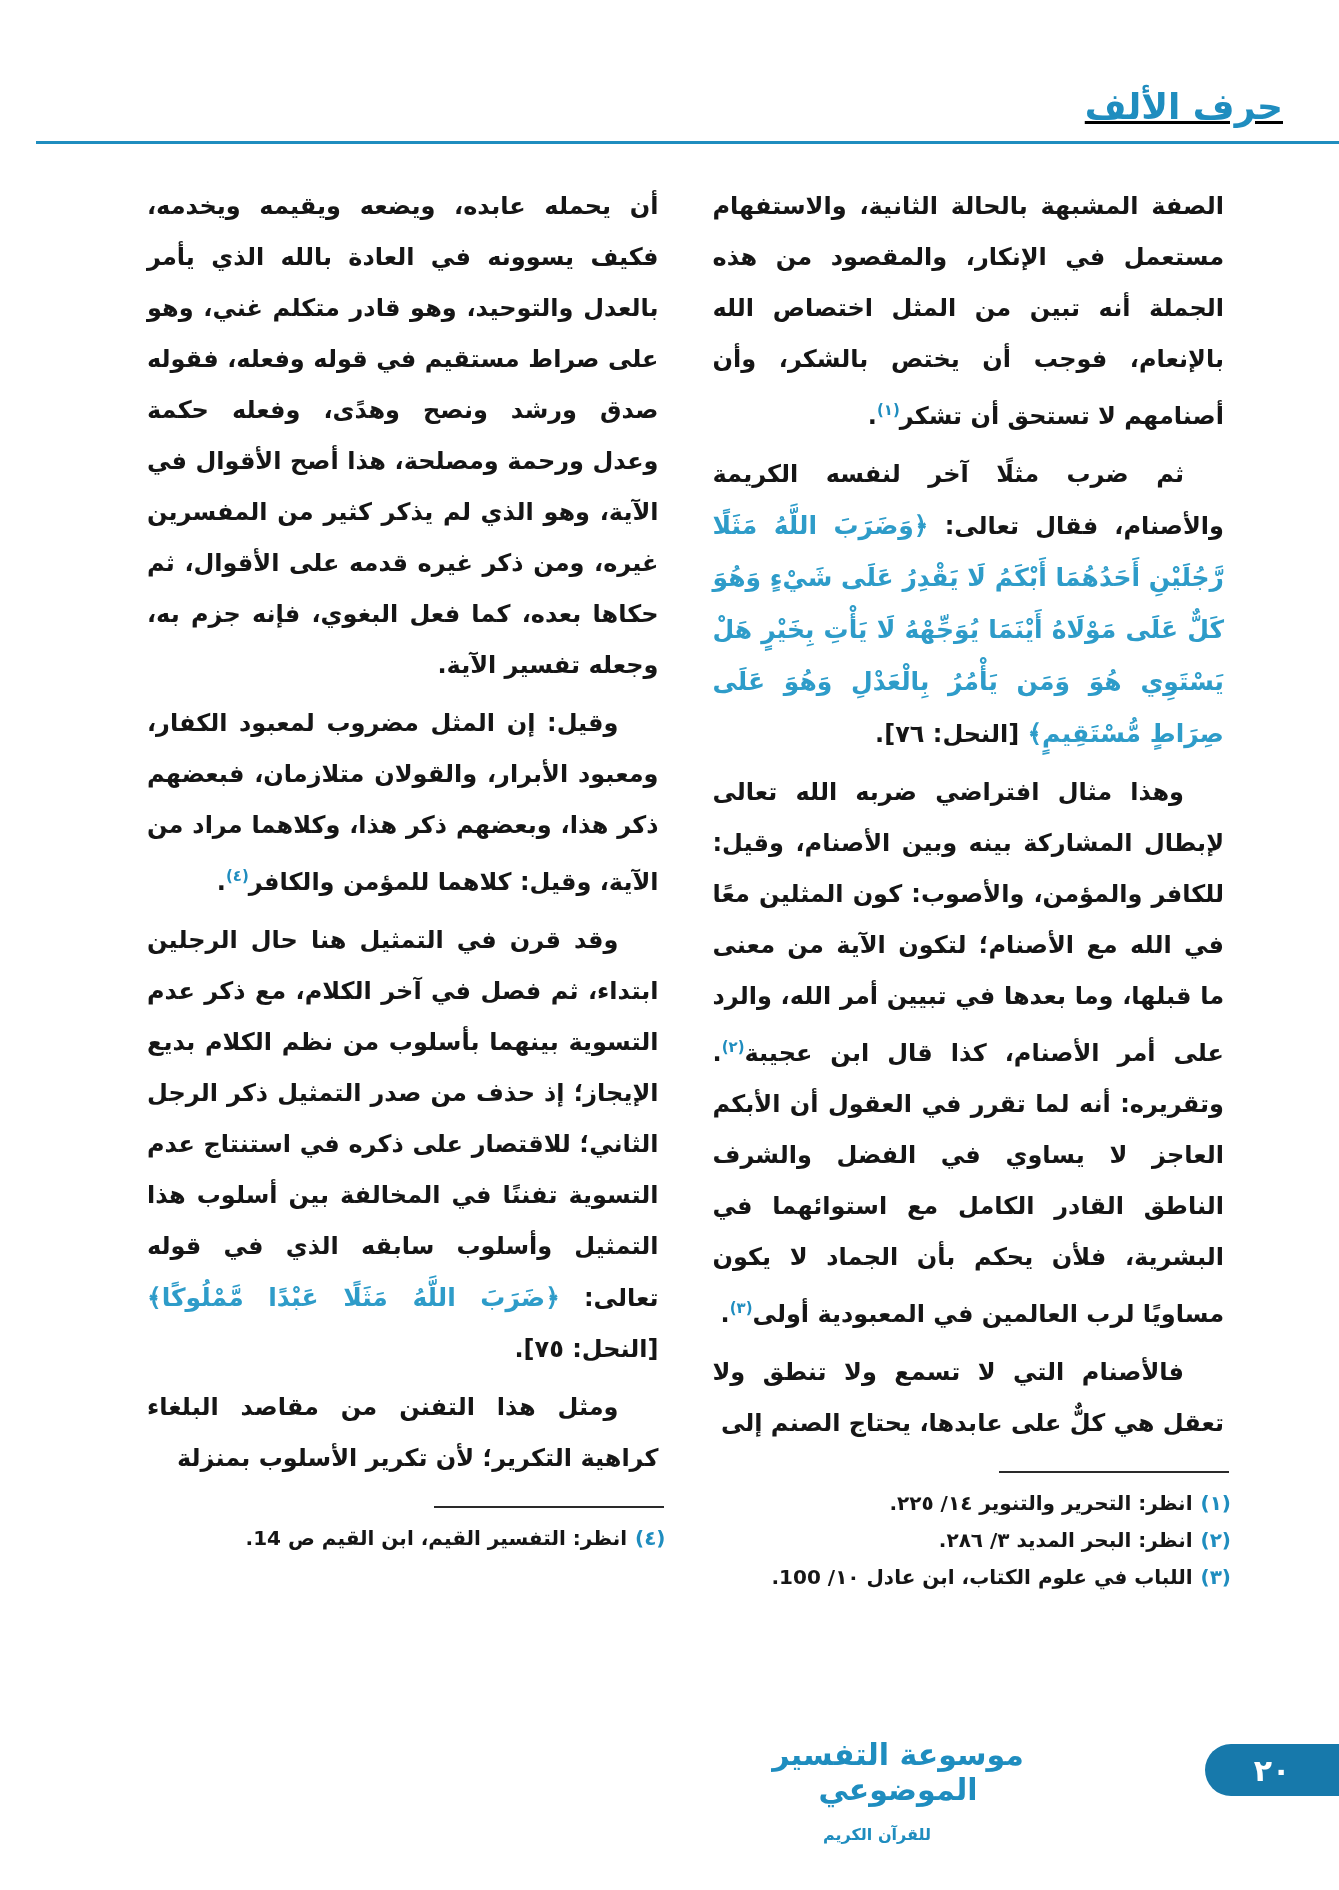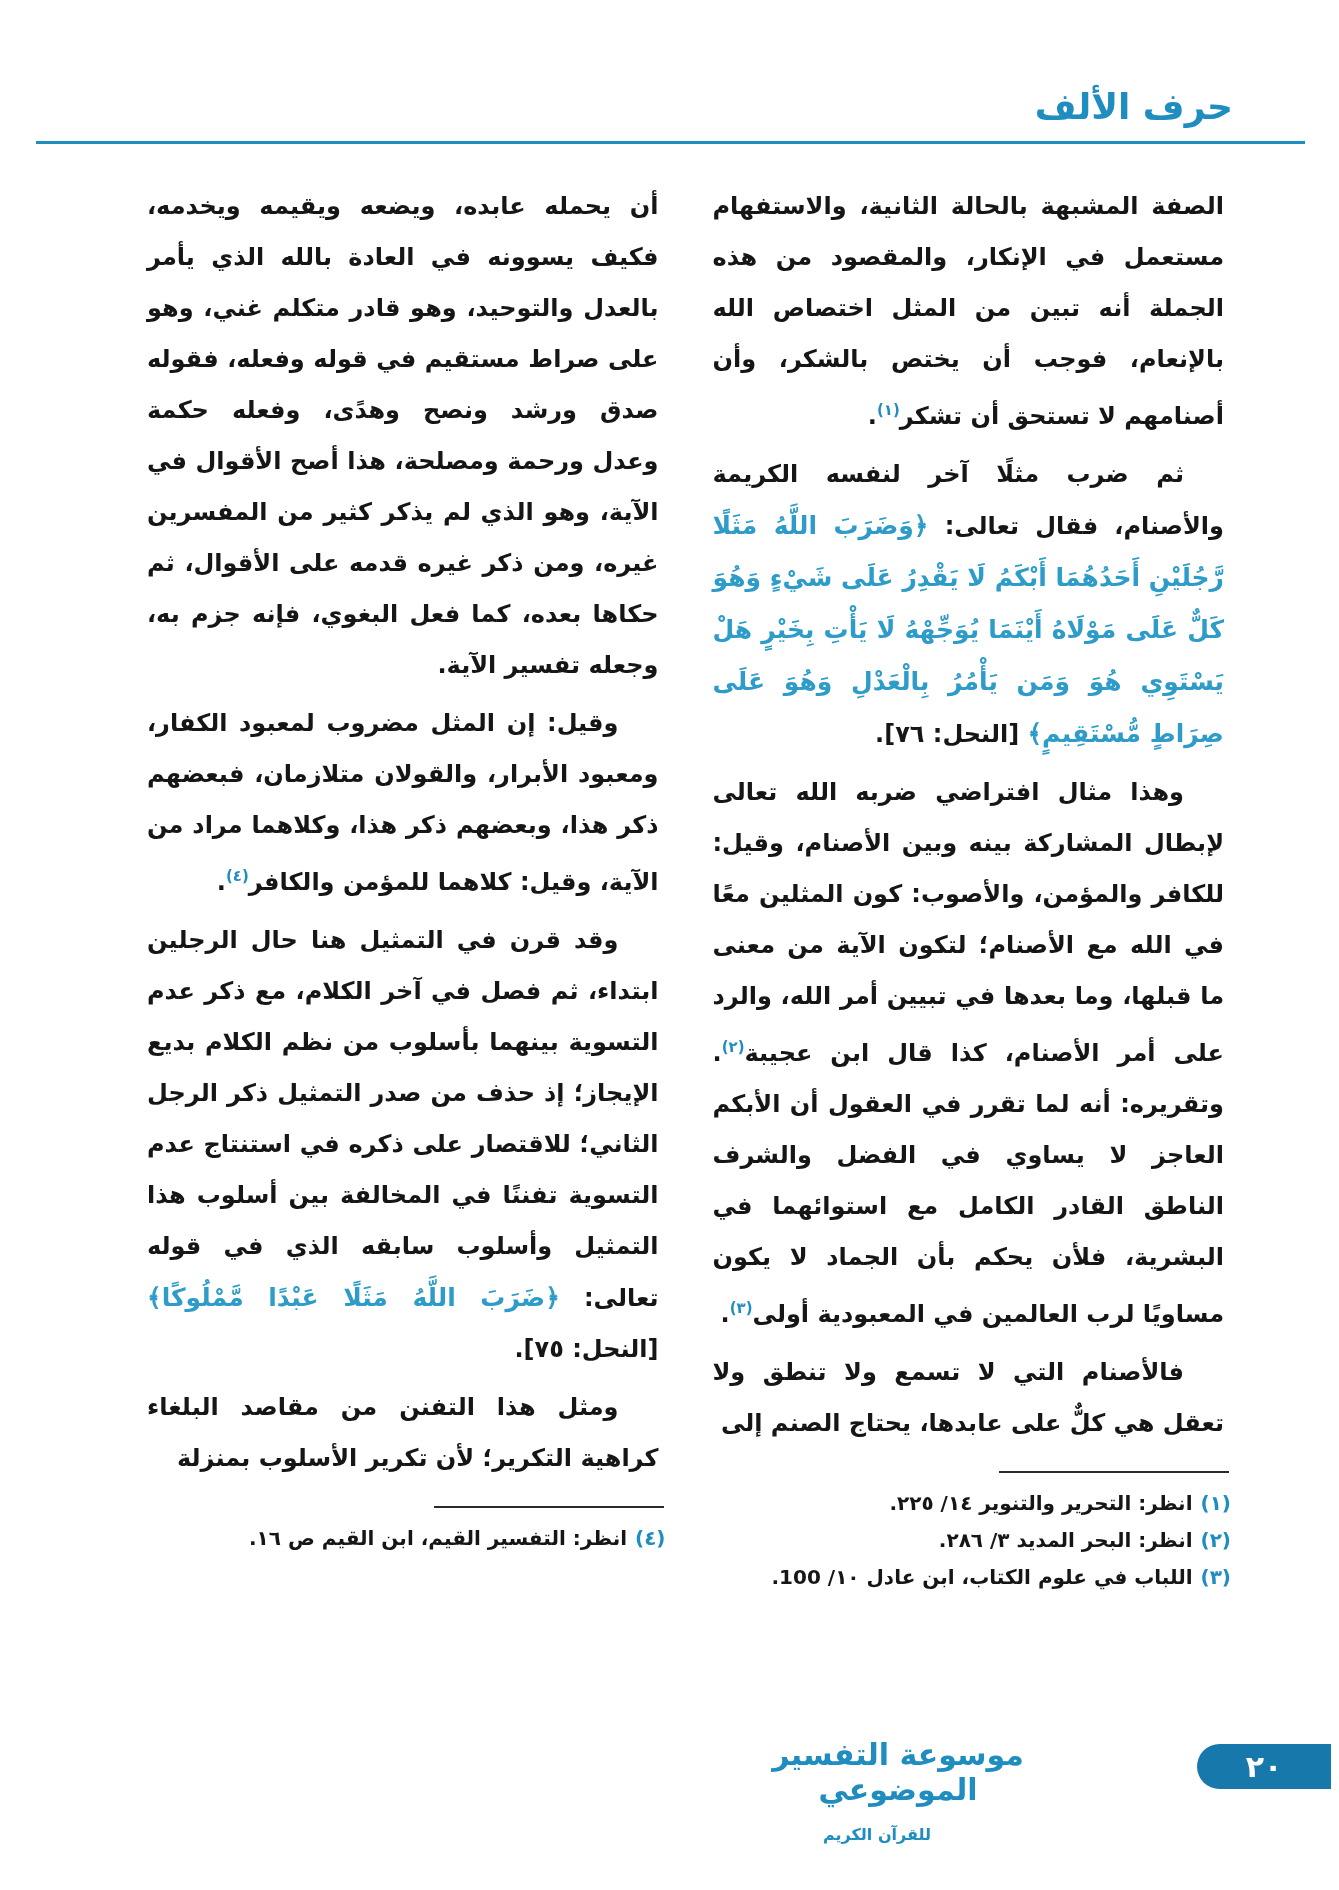--- a/index.html
+++ b/index.html
@@ -9,21 +9,21 @@
     --ink:#161616;
   }
   html,body{margin:0;padding:0;}
   body{
     width:1339px;height:1890px;overflow:hidden;background:#ffffff;
     font-family:"DejaVu Sans",sans-serif;
   }
   .page{
     position:relative;width:1339px;height:1890px;background:#ffffff;direction:rtl;
   }
-  .header{padding:86px 106px 0 140px;}
+  .header{padding:86px 56px 0 140px;text-decoration:underline;}
   .chapter-title{
     margin:0;color:var(--accent);font-size:36px;font-weight:700;text-align:right;
   }
   .rule{height:3px;background:var(--accent);margin:14px -72px 0 -104px;}
   .columns{
     display:flex;gap:40px;padding:30px 108px 0 140px;align-items:flex-start;
   }
   .col{flex:1;min-width:0;}
   .para{
     margin:7px;font-size:24px;line-height:51px;font-weight:700;color:var(--ink);
@@ -42,21 +42,21 @@
   }
   .footnote .fn-num{color:var(--accent);margin-left:8px;}
   .footer{position:absolute;left:0;right:0;bottom:0;height:160px;}
   .logo{
     position:absolute;left:65.5%;top:8px;transform:translateX(-50%);
     text-align:center;color:var(--accent);line-height:1.15;
   }
   .logo-line1{font-size:30px;font-weight:700;margin-left:42px;}
   .logo-line2{font-size:16px;font-weight:700;letter-spacing:2px;margin-top:19px;}
   .page-badge{
-    position:absolute;right:8px;top:14px;width:134px;height:45px;
+    position:absolute;right:0;top:14px;width:134px;height:52px;
     background:var(--badge);color:#ffffff;display:flex;align-items:center;justify-content:center;
     border-radius:30px 0 0 30px;font-size:30px;font-weight:700;
   }
 </style>
 </head>
 <body>
 
 <div class="page">
 
   <header class="header">
@@ -86,21 +86,21 @@
     <section class="col col-left">
       <div id="left-paras">
           <p class="para"><span class="seg-text">أن يحمله عابده، ويضعه ويقيمه ويخدمه، فكيف يسوونه في العادة بالله الذي يأمر بالعدل والتوحيد، وهو قادر متكلم غني، وهو على صراط مستقيم في قوله وفعله، فقوله صدق ورشد ونصح وهدًى، وفعله حكمة وعدل ورحمة ومصلحة، هذا أصح الأقوال في الآية، وهو الذي لم يذكر كثير من المفسرين غيره، ومن ذكر غيره قدمه على الأقوال، ثم حكاها بعده، كما فعل البغوي، فإنه جزم به، وجعله تفسير الآية.</span></p>
           <p class="para"><span class="seg-text">وقيل: إن المثل مضروب لمعبود الكفار، ومعبود الأبرار، والقولان متلازمان، فبعضهم ذكر هذا، وبعضهم ذكر هذا، وكلاهما مراد من الآية، وقيل: كلاهما للمؤمن والكافر</span><span class="seg-sup">(٤)</span><span class="seg-text">.</span></p>
           <p class="para"><span class="seg-text">وقد قرن في التمثيل هنا حال الرجلين ابتداء، ثم فصل في آخر الكلام، مع ذكر عدم التسوية بينهما بأسلوب من نظم الكلام بديع الإيجاز؛ إذ حذف من صدر التمثيل ذكر الرجل الثاني؛ للاقتصار على ذكره في استنتاج عدم التسوية تفننًا في المخالفة بين أسلوب هذا التمثيل وأسلوب سابقه الذي في قوله تعالى: </span><span class="seg-quran">﴿ضَرَبَ اللَّهُ مَثَلًا عَبْدًا مَّمْلُوكًا﴾</span><span class="seg-text"> [النحل: ٧٥].</span></p>
           <p class="para"><span class="seg-text">ومثل هذا التفنن من مقاصد البلغاء كراهية التكرير؛ لأن تكرير الأسلوب بمنزلة</span></p>
         </div>
       <div class="footnotes">
         <div class="fn-rule"></div>
         <div id="left-footnotes">
-            <div class="footnote"><span class="fn-num">(٤)</span><span>انظر: التفسير القيم، ابن القيم ص ١٦.</span></div>
+            <div class="footnote"><span class="fn-num">(٤)</span><span>انظر: التفسير القيم، ابن القيم ص 14.</span></div>
           </div>
       </div>
     </section>
 
   </main>
 
   <footer class="footer">
     <div class="logo">
       <div class="logo-line1">موسوعة التفسير الموضوعي</div>
       <div class="logo-line2">للقرآن الكريم</div>

